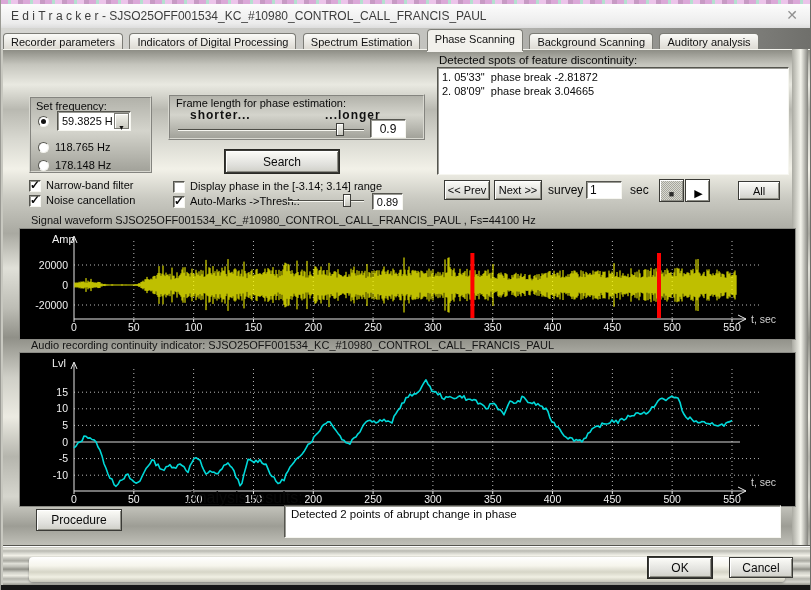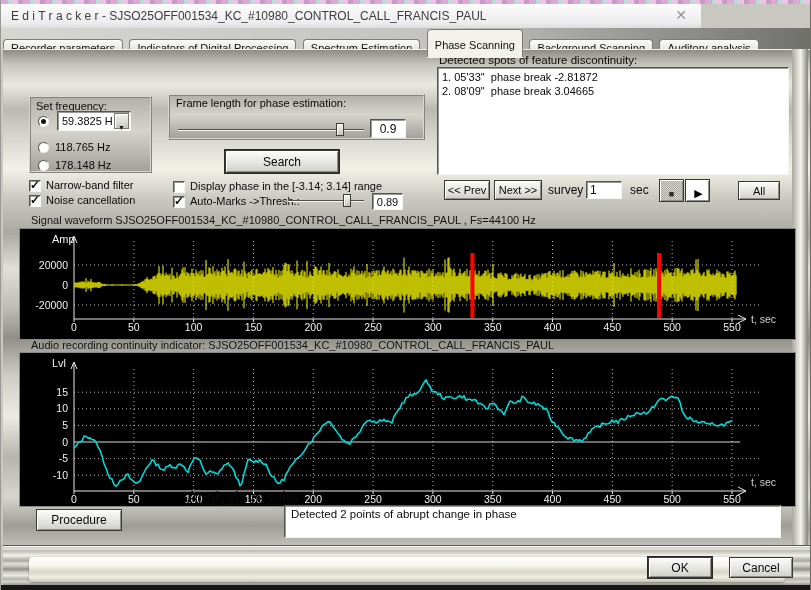--- a/index.html
+++ b/index.html
@@ -2,31 +2,31 @@
 <html><head>
 <meta charset="utf-8">
 <style>
   html,body{margin:0;padding:0;background:#555;}
   body{font-family:"Liberation Sans",sans-serif;-webkit-font-smoothing:antialiased;}
   .window{position:relative;width:811px;height:590px;background:#c8c8c0;overflow:hidden;
     border-left:1px solid #9a9a94;border-right:1px solid #6e6e68;box-sizing:border-box;}
   
   .edge-top{position:absolute;left:0;top:0;width:811px;height:4px;
     background:repeating-linear-gradient(90deg,#dba8d8 0 7px,#b4e0cf 7px 10px,#ecc4ea 10px 17px,#c79ac4 17px 22px);}
-  .titlebar{position:absolute;left:0;top:4px;width:692px;height:24px;
-    background:linear-gradient(180deg,#fcfcfc,#ececec 80%,#dddddd);border-bottom:1px solid #b4b4b4;padding-left:8px;}
+  .titlebar{position:absolute;left:0;top:4px;width:811px;height:24px;
+    background:linear-gradient(180deg,#fcfcfc,#ececec 80%,#dddddd);border-bottom:1px solid #b4b4b4;}
   .title{position:absolute;left:10px;top:5px;font-size:12px;color:#3c3c3c;white-space:nowrap;}
   .close{position:absolute;right:14px;top:3px;font-size:14px;color:#909090;cursor:default;}
   
   .tabstrip{position:absolute;left:0;top:28px;width:811px;height:21px;
     background:linear-gradient(90deg,#d6d6d2 0%,#c2c2be 55%,#8c8c88 85%,#6f6f6b 100%);}
   .tab{position:relative;display:inline-block;vertical-align:bottom;height:15px;margin:3px 0 0 2px;padding:2px 7px 0 7px;
     font-size:11px;color:#111;background:linear-gradient(180deg,#fbfbf8,#d9d6ce);
     border:1px solid #7c7c76;border-bottom:none;border-radius:4px 4px 0 0;cursor:default;white-space:nowrap;}
-  .tab.active{background:#f2f1ec;height:18px;margin-top:1px;padding-top:9px;z-index:3;box-shadow:0 1px 0 #f2f1ec;}
+  .tab.active{background:#f2f1ec;height:18px;margin-top:1px;padding-top:3px;z-index:3;box-shadow:0 1px 0 #f2f1ec;}
   
   .metal{position:absolute;left:2px;width:807px;
     background:linear-gradient(180deg,#8d8d85 0%,#c6c6be 3%,#e9e9e1 7%,#b9b9b1 12%,#d8d8d0 18%,
       #f2f1e8 24%,#c9c9c1 30%,#a9a9a1 37%,#e0e0d8 44%,#bdbdb5 52%,#909088 58%,#cfcfc7 66%,
       #ecebe2 74%,#b5b5ad 82%,#d6d6ce 90%,#9d9d95 96%,#c2c2ba 100%);}
   .content{top:49px;height:496px;border-top:1px solid #f4f4ee;}
   .right-sheen{position:absolute;left:791px;top:49px;width:16px;height:496px;
     background:linear-gradient(90deg,#aaaaa2,#f4f4ec 55%,#84847e);}
   .bottombar{top:545px;height:40px;border-top:1px solid #55554f;box-shadow:inset 0 1px 0 #ffffff;}
   .edge-bottom{position:absolute;left:0;top:585px;width:811px;height:5px;background:#161616;}
@@ -144,20 +144,24 @@
       <span class="freqlabel">118.765 Hz</span>
     </div>
     <div class="freqrow" style="left:7px;top:60px;width:110px;">
       <span class="radio"></span>
       <span class="freqlabel">178.148 Hz</span>
     </div>
   </div>
 
   <div class="group framelen">
     <div class="grouplabel">Frame length for phase estimation:</div>
+    <div class="slminmax">
+      <span>shorter...</span>
+      <span class="longer">...longer</span>
+    </div>
     <div class="slider" style="left:8px;top:27px;width:186px;">
       <div class="track"></div>
       <div class="thumb" style="left: 87%;"></div>
     </div>
     <input class="valbox" style="left: 200px; top: 23px; width: 36px; height: 19px;" value="0.9">
   </div>
 
   <button class="btn default" style="left:224px;top:150px;width:114px;height:23px;">Search</button>
 
   <div class="cbrow" style="left:28px;top:180px;">

